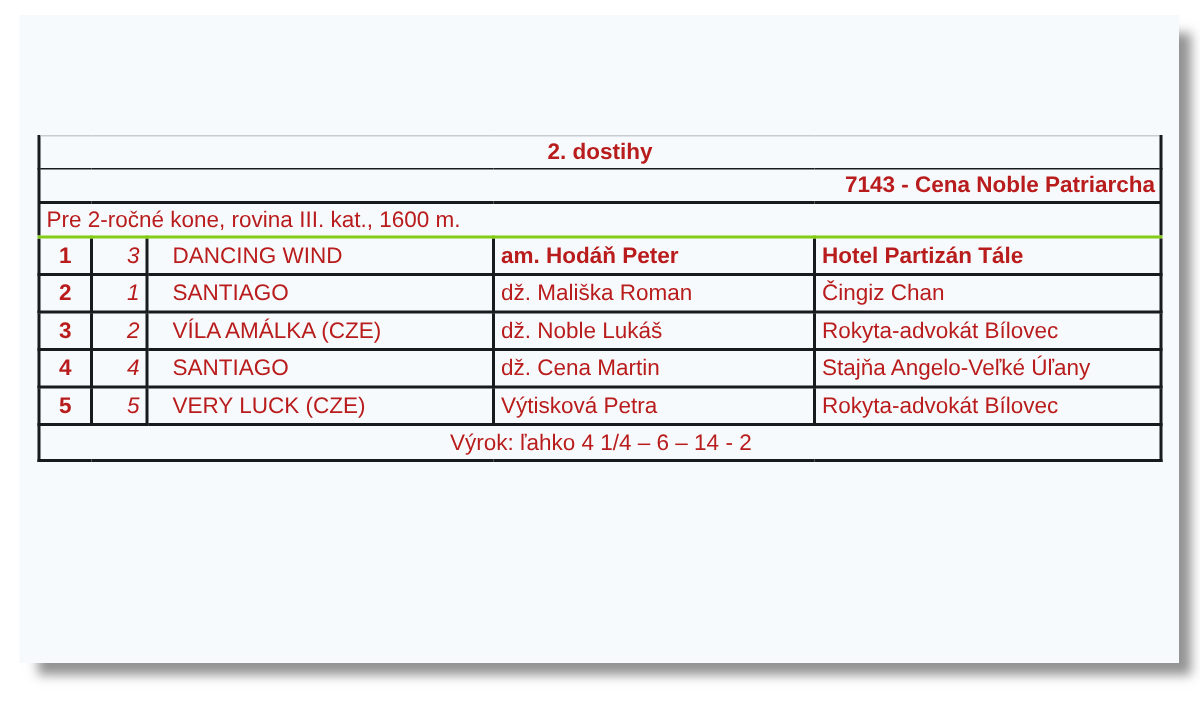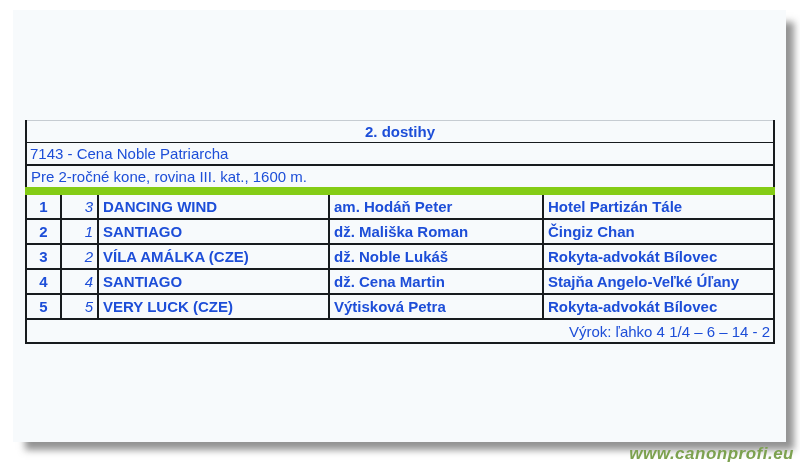--- a/index.html
+++ b/index.html
@@ -22,26 +22,26 @@
     left: 13px;
     top: 10px;
     width: 773px;
     height: 432px;
     background: #f7fafc;
     box-shadow: 10px 10px 7px -2px rgba(128,128,128,0.85);
   }
   table.race-table {
     position: absolute;
     left: 12px;
-    top: 110px;
+    top: 80px;
     width: 748px;
     border-collapse: collapse;
     table-layout: fixed;
     font-size: 15px;
-    color: #1d4ed8;
+    color: #b91c1c;
     background: #f7fafc;
   }
   table.race-table td {
     overflow: hidden;
     white-space: nowrap;
     padding: 1px 3px;
   }
   
   table.race-table {
     border-left: 2px solid #171b1e;
@@ -49,61 +49,60 @@
     border-bottom: 2px solid #171b1e;
     border-top: 1px solid #c6ccd2;
   }
   tr.title-row td {
     text-align: center;
     font-weight: bold;
     height: 19px;
     border-bottom: 1px solid #171b1e;
   }
   tr.name-row td {
-    text-align: left;
-    font-weight: normal;
+    text-align: right;
+    font-weight: bold;
     height: 19px;
     border-bottom: 2px solid #171b1e;
   }
   tr.conditions-row td {
     text-align: left;
     height: 19px;
-    border-bottom: 8px solid #84cc16;
+    border-bottom: 2px solid #84cc16;
     padding-left: 4px;
   }
   tr.result-row td {
     height: 21px;
     border: 2px solid #171b1e;
   }
   tr.result-row td.pos {
     font-weight: bold;
     text-align: center;
     font-size: 15px;
   }
   tr.result-row td.num {
     font-style: italic;
     text-align: right;
     padding-right: 4px;
   }
   tr.result-row td.horse {
-    font-weight: bold;
-    padding-left: 4px;
+    font-weight: normal;
+    padding-left: 16px;
   }
   tr.result-row td.rider,
   tr.result-row td.stable {
     padding-left: 4px;
-    font-weight: bold;
   }
   tr.result-row.winner td.rider,
   tr.result-row.winner td.stable {
     font-weight: bold;
   }
   tr.verdict-row td {
     height: 20px;
-    text-align: right;
+    text-align: center;
     padding-left: 4px;
   }
   .watermark {
     position: absolute;
     top: 444px;
     left: 0;
     right: 6px;
     text-align: right;
     font-size: 17px;
     font-style: italic;
@@ -171,14 +170,13 @@
           <td class="rider">Výtisková Petra</td>
           <td class="stable">Rokyta-advokát Bílovec</td>
         </tr>
 
         <tr class="verdict-row">
           <td colspan="5">Výrok: ľahko 4 1/4 – 6 – 14 - 2</td>
         </tr>
       </tbody>
     </table>
   </div>
-  <div class="watermark">www.canonprofi.eu</div>
 </div>
 
 </body></html>

